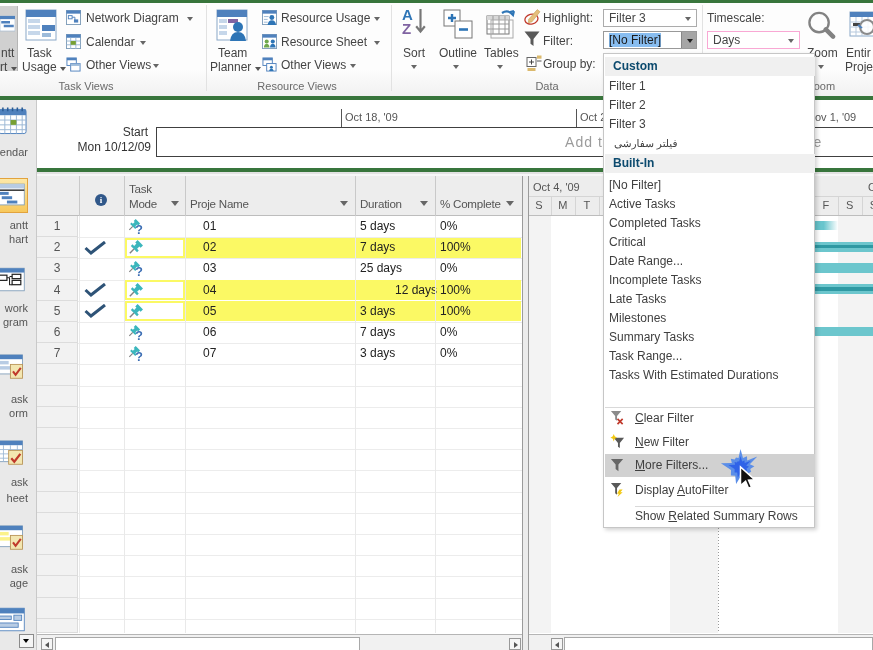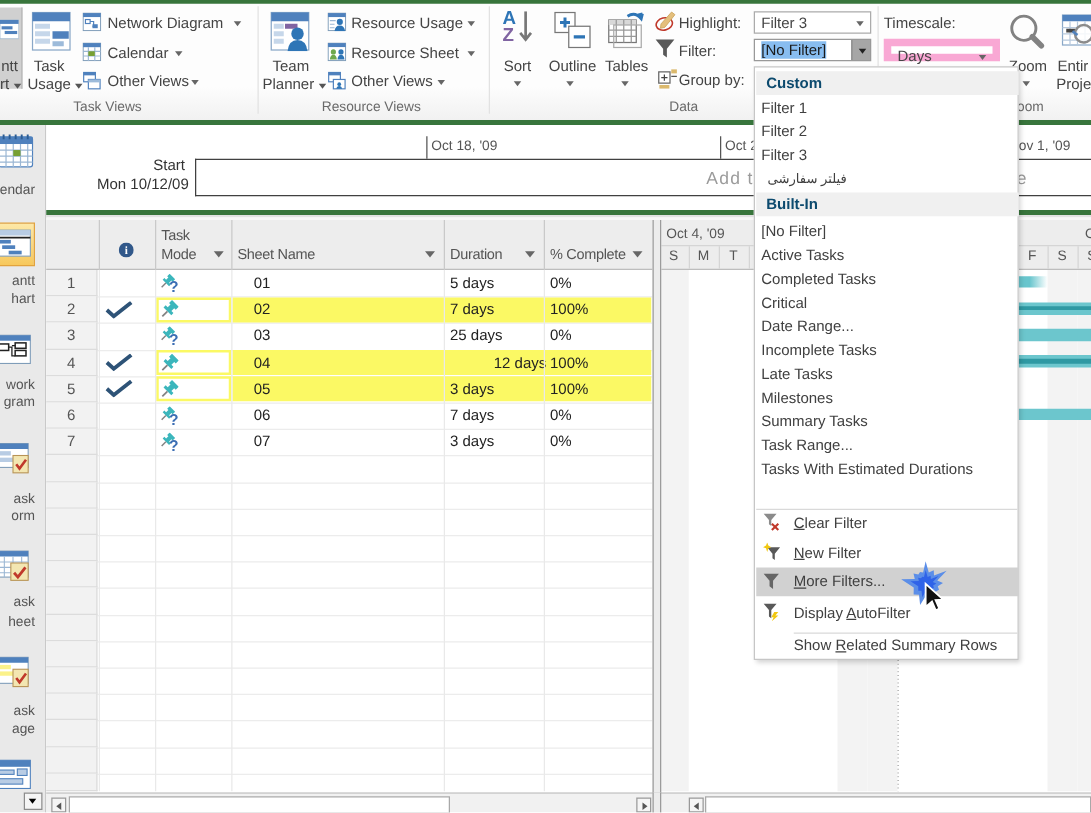--- a/index.html
+++ b/index.html
@@ -173,21 +173,21 @@
 </div>
 <div class="abs" style="left:603px;top:31px;width:94px;height:18px;background:#fff;border:1px solid #999;box-sizing:border-box;">
   <div style="font-size:12px;color:#1a1a1a;padding:1px 0 0 5px;"><span style="background:#88bdf0;">[No Filter]</span></div>
   <div style="position:absolute;right:0;top:0;width:14px;height:16px;background:#a6a6a6;border-left:1px solid #888;"></div>
   <span class="arrow-dn" style="position:absolute;right:3px;top:7px;border-top-color:#222;"></span>
 </div>
 <div class="abs grouplbl" style="left:497px;top:80px;width:100px;">Data</div>
 <div class="sep" style="left:702px;"></div>
 
 <div class="abs txt" style="left:707px;top:11px;">Timescale:</div>
-<div class="abs" style="left:707px;top:31px;width:93px;height:18px;background:#fff;border:6px solid #f9a8d4;box-sizing:border-box;">
+<div class="abs" style="left:707px;top:31px;width:93px;height:18px;background:#fff;border:1px solid #f9a8d4;box-sizing:border-box;">
   <div style="font-size:12px;color:#444;padding:1px 0 0 5px;">Days</div>
   <span class="arrow-dn" style="position:absolute;right:5px;top:7px;"></span>
 </div>
 <svg class="abs" viewBox="0 0 30 30" style="left:806px;top:11px;width:30px;height:29px;">
  <circle cx="13" cy="12" r="10" fill="none" stroke="#828282" stroke-width="2.4"></circle>
  <path d="M20 19 L27.5 26.5" stroke="#828282" stroke-width="4.6" stroke-linecap="round"></path>
 </svg>
 <div class="abs txt" style="left:807px;top:46px;">Zoom</div>
 <span class="abs arrow-dn" style="left:818px;top:65px;"></span>
 
@@ -321,21 +321,21 @@
 <div class="hsep" style="left:355px;"></div>
 <div class="hsep" style="left:435px;"></div>
 
 <svg class="abs" viewBox="0 0 16 16" style="left:95px;top:194px;width:12px;height:12px;">
  <circle cx="8" cy="8" r="8" fill="#31588a"></circle>
  <text x="8" y="12.5" font-family="Liberation Serif" font-size="12" font-weight="bold" fill="#fff" text-anchor="middle">i</text>
 </svg>
 <div class="hlbl" style="left:129px;top:182px;">Task</div>
 <div class="hlbl" style="left:129px;top:197px;">Mode</div>
 <span class="farr" style="left:171px;top:201px;"></span>
-<div class="hlbl" style="left:190px;top:197px;">Sheet Name</div>
+<div class="hlbl" style="left:190px;top:197px;">Proje Name</div>
 <span class="farr" style="left:340px;top:201px;"></span>
 <div class="hlbl" style="left:360px;top:197px;">Duration</div>
 <span class="farr" style="left:420px;top:201px;"></span>
 <div class="hlbl" style="left:440px;top:197px;">% Complete</div>
 <span class="farr" style="left:506px;top:201px;"></span>
 
 <div id="grid">
     <div class="rowline" style="top:237.2px;"></div>
     <div class="rowline" style="top:258.4px;"></div>
     <div class="rowline" style="top:279.6px;"></div>

